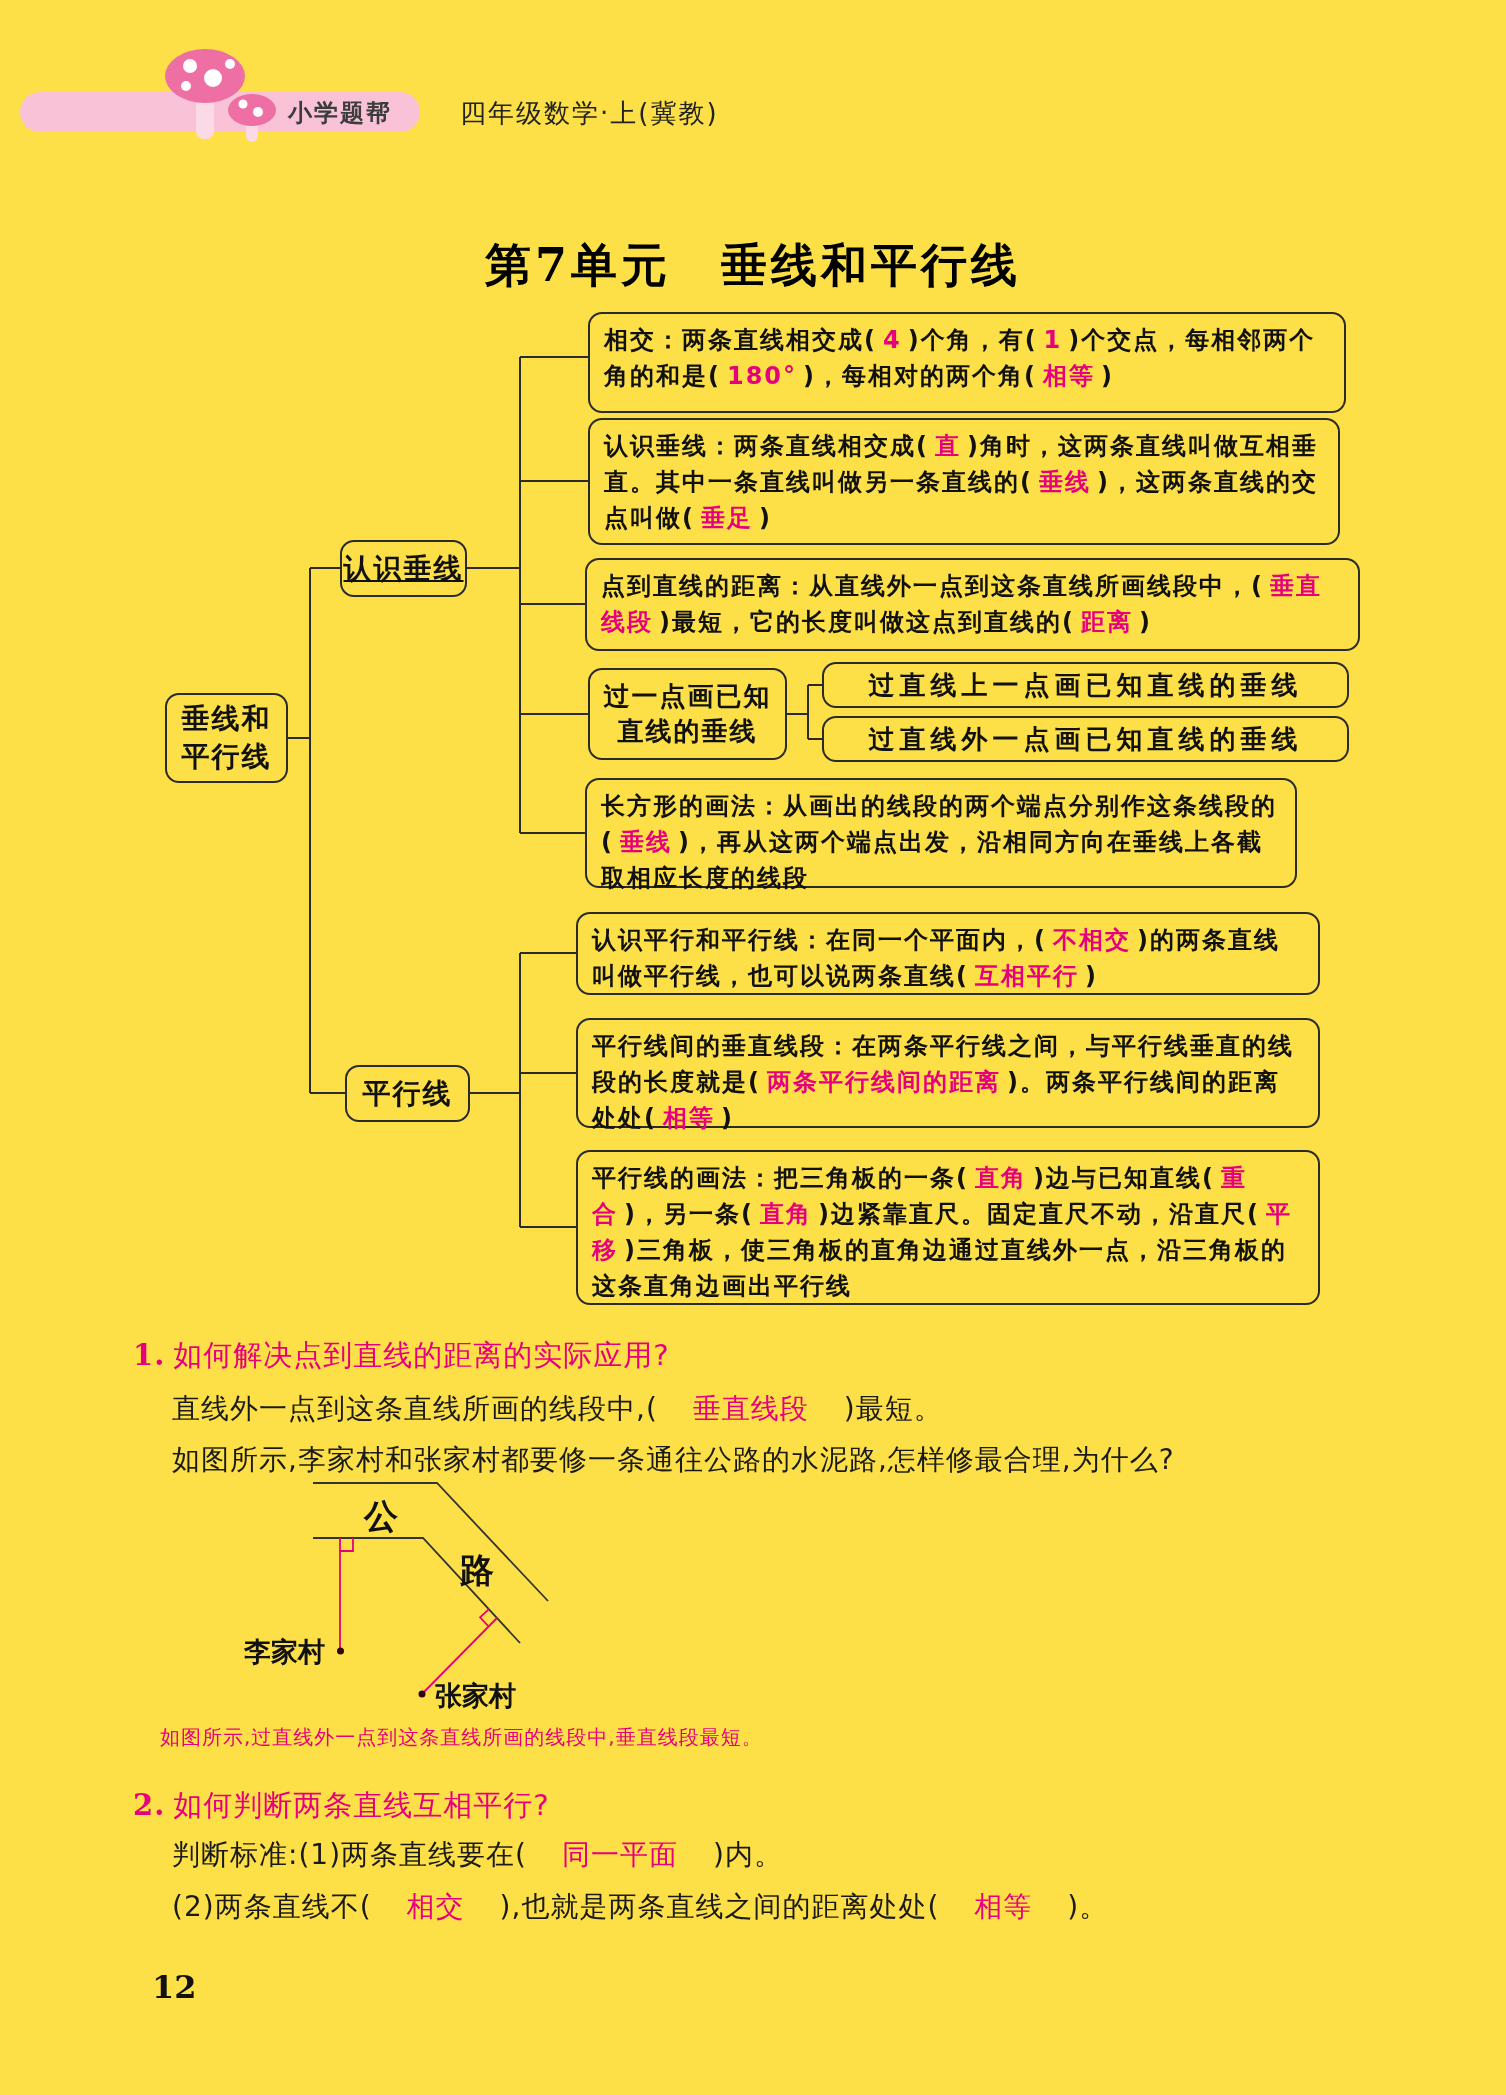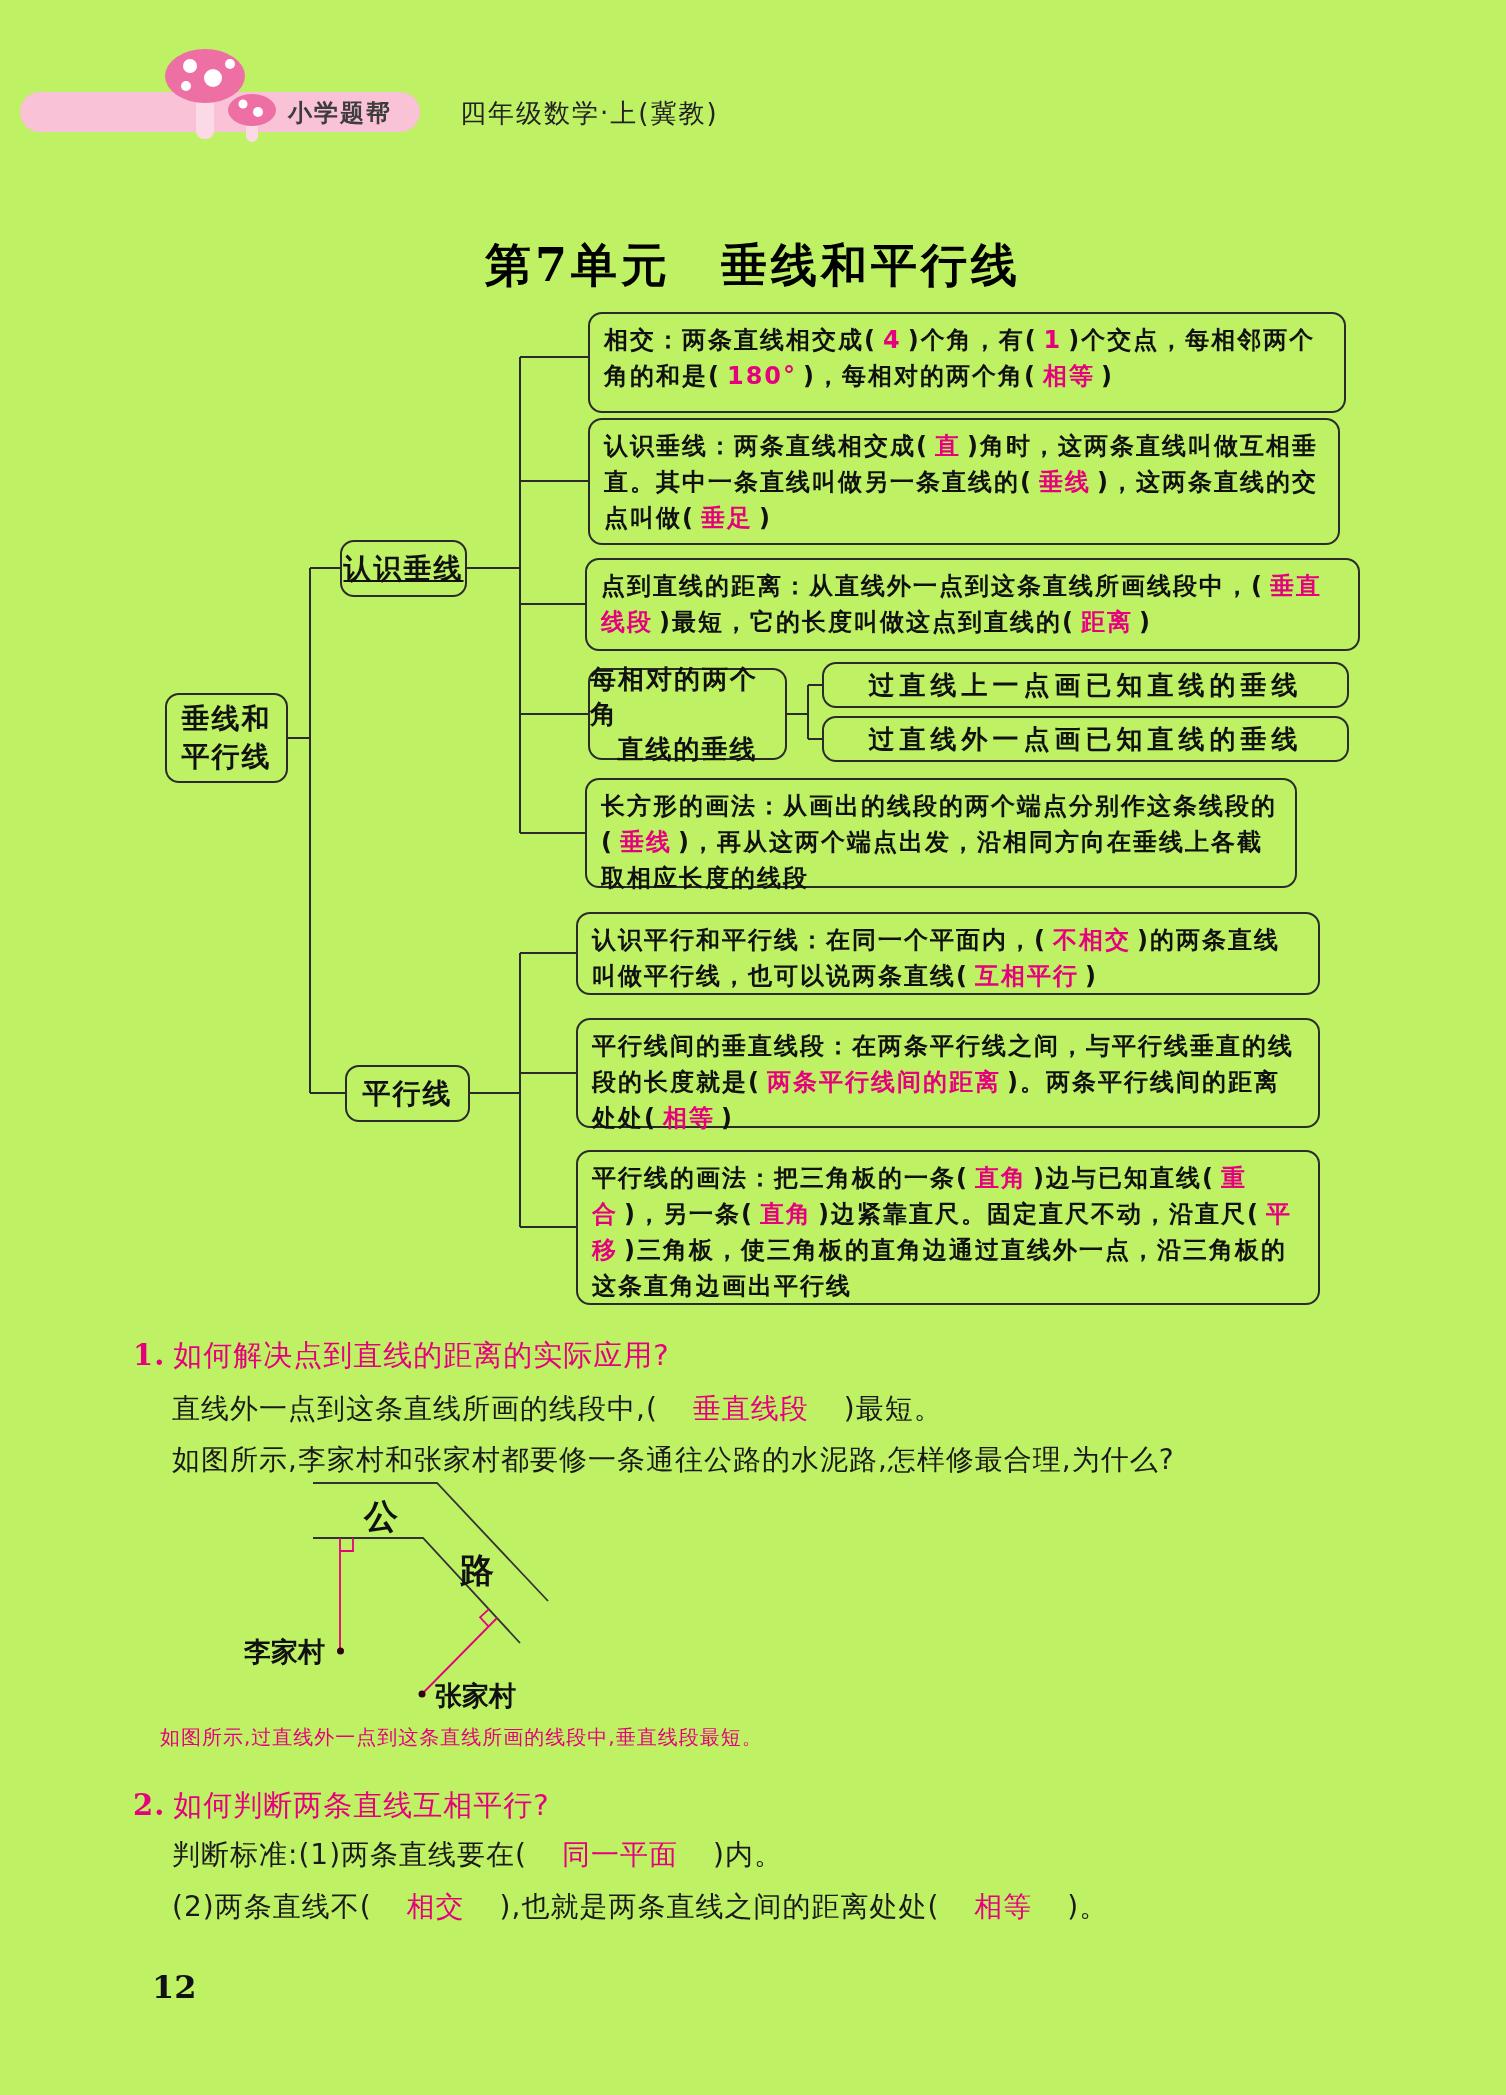--- a/index.html
+++ b/index.html
@@ -1,16 +1,16 @@
 <!DOCTYPE html>
 <html><head>
 <meta charset="utf-8">
 <style>
   html,body{margin:0;padding:0;background:#ffffff;}
-  .page{position:relative;width:1506px;height:2095px;background:#bef264;overflow:hidden;
+  .page{position:relative;width:1506px;height:2095px;background:#fde047;overflow:hidden;
         font-family:"DejaVu Sans",sans-serif;color:#1a1a1a;}
   
   .hdr-bar{position:absolute;left:20px;top:92px;width:400px;height:40px;background:#f9c2d6;border-radius:20px;}
   .hdr-badge{position:absolute;left:288px;top:97px;font-size:24px;font-weight:bold;color:#3c3c3c;letter-spacing:2px;}
   .hdr-course{position:absolute;left:460px;top:96px;font-size:26px;color:#222;letter-spacing:2px;}
   .mushrooms{position:absolute;left:158px;top:48px;}
   
   .title{position:absolute;left:0;top:198px;width:100%;text-align:center;
          font-family:"DejaVu Serif",serif;font-weight:bold;font-size:46px;letter-spacing:4px;color:#000;margin-top:37px;}
   
@@ -85,21 +85,21 @@
     <div>垂线和</div>
     <div>平行线</div>
   </div>
   <div class="node" style="left:340px;top:540px;width:127px;height:57px;text-decoration:underline;">认识垂线</div>
   <div class="node" style="left:345px;top:1065px;width:125px;height:57px;">平行线</div>
 
   <div class="mbox" style="left:588px;top:312px;width:758px;height:101px;"><span>相交：两条直线相交成(</span><span class="hl">4</span><span>)个角，有(</span><span class="hl">1</span><span>)个交点，每相邻两个角的和是(</span><span class="hl">180°</span><span>)，每相对的两个角(</span><span class="hl">相等</span><span>)</span></div>
   <div class="mbox" style="left:588px;top:418px;width:752px;height:127px;"><span>认识垂线：两条直线相交成(</span><span class="hl">直</span><span>)角时，这两条直线叫做互相垂直。其中一条直线叫做另一条直线的(</span><span class="hl">垂线</span><span>)，这两条直线的交点叫做(</span><span class="hl">垂足</span><span>)</span></div>
   <div class="mbox" style="left:585px;top:558px;width:775px;height:93px;"><span>点到直线的距离：从直线外一点到这条直线所画线段中，(</span><span class="hl">垂直线段</span><span>)最短，它的长度叫做这点到直线的(</span><span class="hl">距离</span><span>)</span></div>
   <div class="node" style="left:588px;top:668px;width:199px;height:92px;font-size:26px;">
-    <div>每相对的两个角</div>
+    <div>过一点画已知</div>
     <div>直线的垂线</div>
   </div>
   <div class="subbox" style="left:822px;top:662px;width:527px;height:46px;">过直线上一点画已知直线的垂线</div>
   <div class="subbox" style="left:822px;top:716px;width:527px;height:46px;">过直线外一点画已知直线的垂线</div>
   <div class="mbox" style="left:585px;top:778px;width:712px;height:110px;"><span>长方形的画法：从画出的线段的两个端点分别作这条线段的(</span><span class="hl">垂线</span><span>)，再从这两个端点出发，沿相同方向在垂线上各截取相应长度的线段</span></div>
   <div class="mbox" style="left:576px;top:912px;width:744px;height:83px;"><span>认识平行和平行线：在同一个平面内，(</span><span class="hl">不相交</span><span>)的两条直线叫做平行线，也可以说两条直线(</span><span class="hl">互相平行</span><span>)</span></div>
   <div class="mbox" style="left:576px;top:1018px;width:744px;height:110px;"><span>平行线间的垂直线段：在两条平行线之间，与平行线垂直的线段的长度就是(</span><span class="hl">两条平行线间的距离</span><span>)。两条平行线间的距离处处(</span><span class="hl">相等</span><span>)</span></div>
   <div class="mbox" style="left:576px;top:1150px;width:744px;height:155px;"><span>平行线的画法：把三角板的一条(</span><span class="hl">直角</span><span>)边与已知直线(</span><span class="hl">重合</span><span>)，另一条(</span><span class="hl">直角</span><span>)边紧靠直尺。固定直尺不动，沿直尺(</span><span class="hl">平移</span><span>)三角板，使三角板的直角边通过直线外一点，沿三角板的这条直角边画出平行线</span></div>
 
   <div class="q-head" style="left:133px;top:1336px;">

